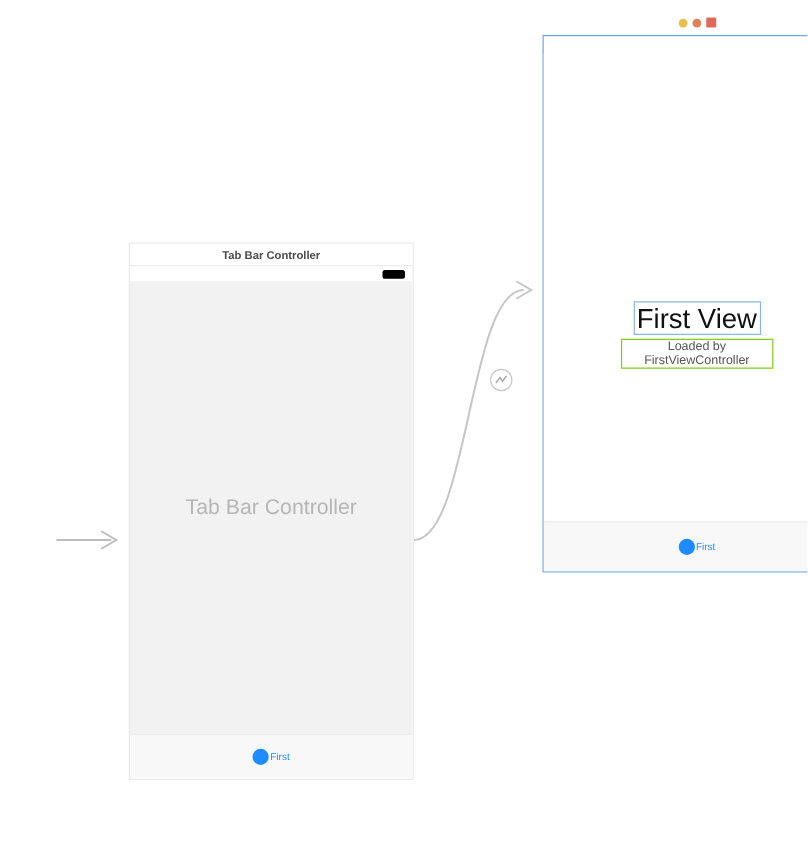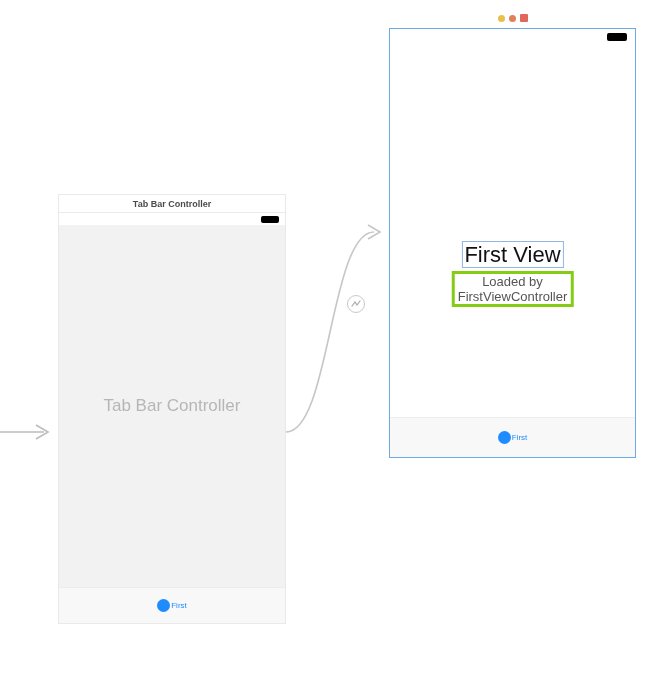--- a/index.html
+++ b/index.html
@@ -4,21 +4,21 @@
   <style>
     * { box-sizing: border-box; margin: 0; padding: 0; }
     body {
       width: 646px;
       height: 679px;
       background: #fff;
       font-family: -apple-system, Helvetica, Arial, sans-serif;
       position: relative;
       overflow: hidden;
     }
-    .canvas { position: absolute; inset: 0; }
+    .canvas { position: absolute; inset: 0; margin-left: 45px; }
 
     
     .scene-left {
       position: absolute;
       left: 58px;
       top: 194px;
       width: 228px;
       height: 430px;
       background: #fff;
       border: 1px solid #e9e9e9;
@@ -151,23 +151,23 @@
       color: #111;
       border: 1px solid #8fb7df;
       padding: 0 2px;
       line-height: 1.15;
     }
     .first-view-sub {
       position: absolute;
       left: 50%;
       transform: translateX(-50%);
       top: 228px;
-      font-size: 13px;
+      font-size: 10px;
       color: #555;
-      border: 3px solid #84cc16;
+      border: 1px solid #84cc16;
       padding: 0 1px;
     }
     .scene-right .tabbar {
       position: absolute;
       bottom: 0;
       left: 0;
       right: 0;
       height: 40px;
       background: #f8f8f8;
       border-top: 1px solid #ececec;

